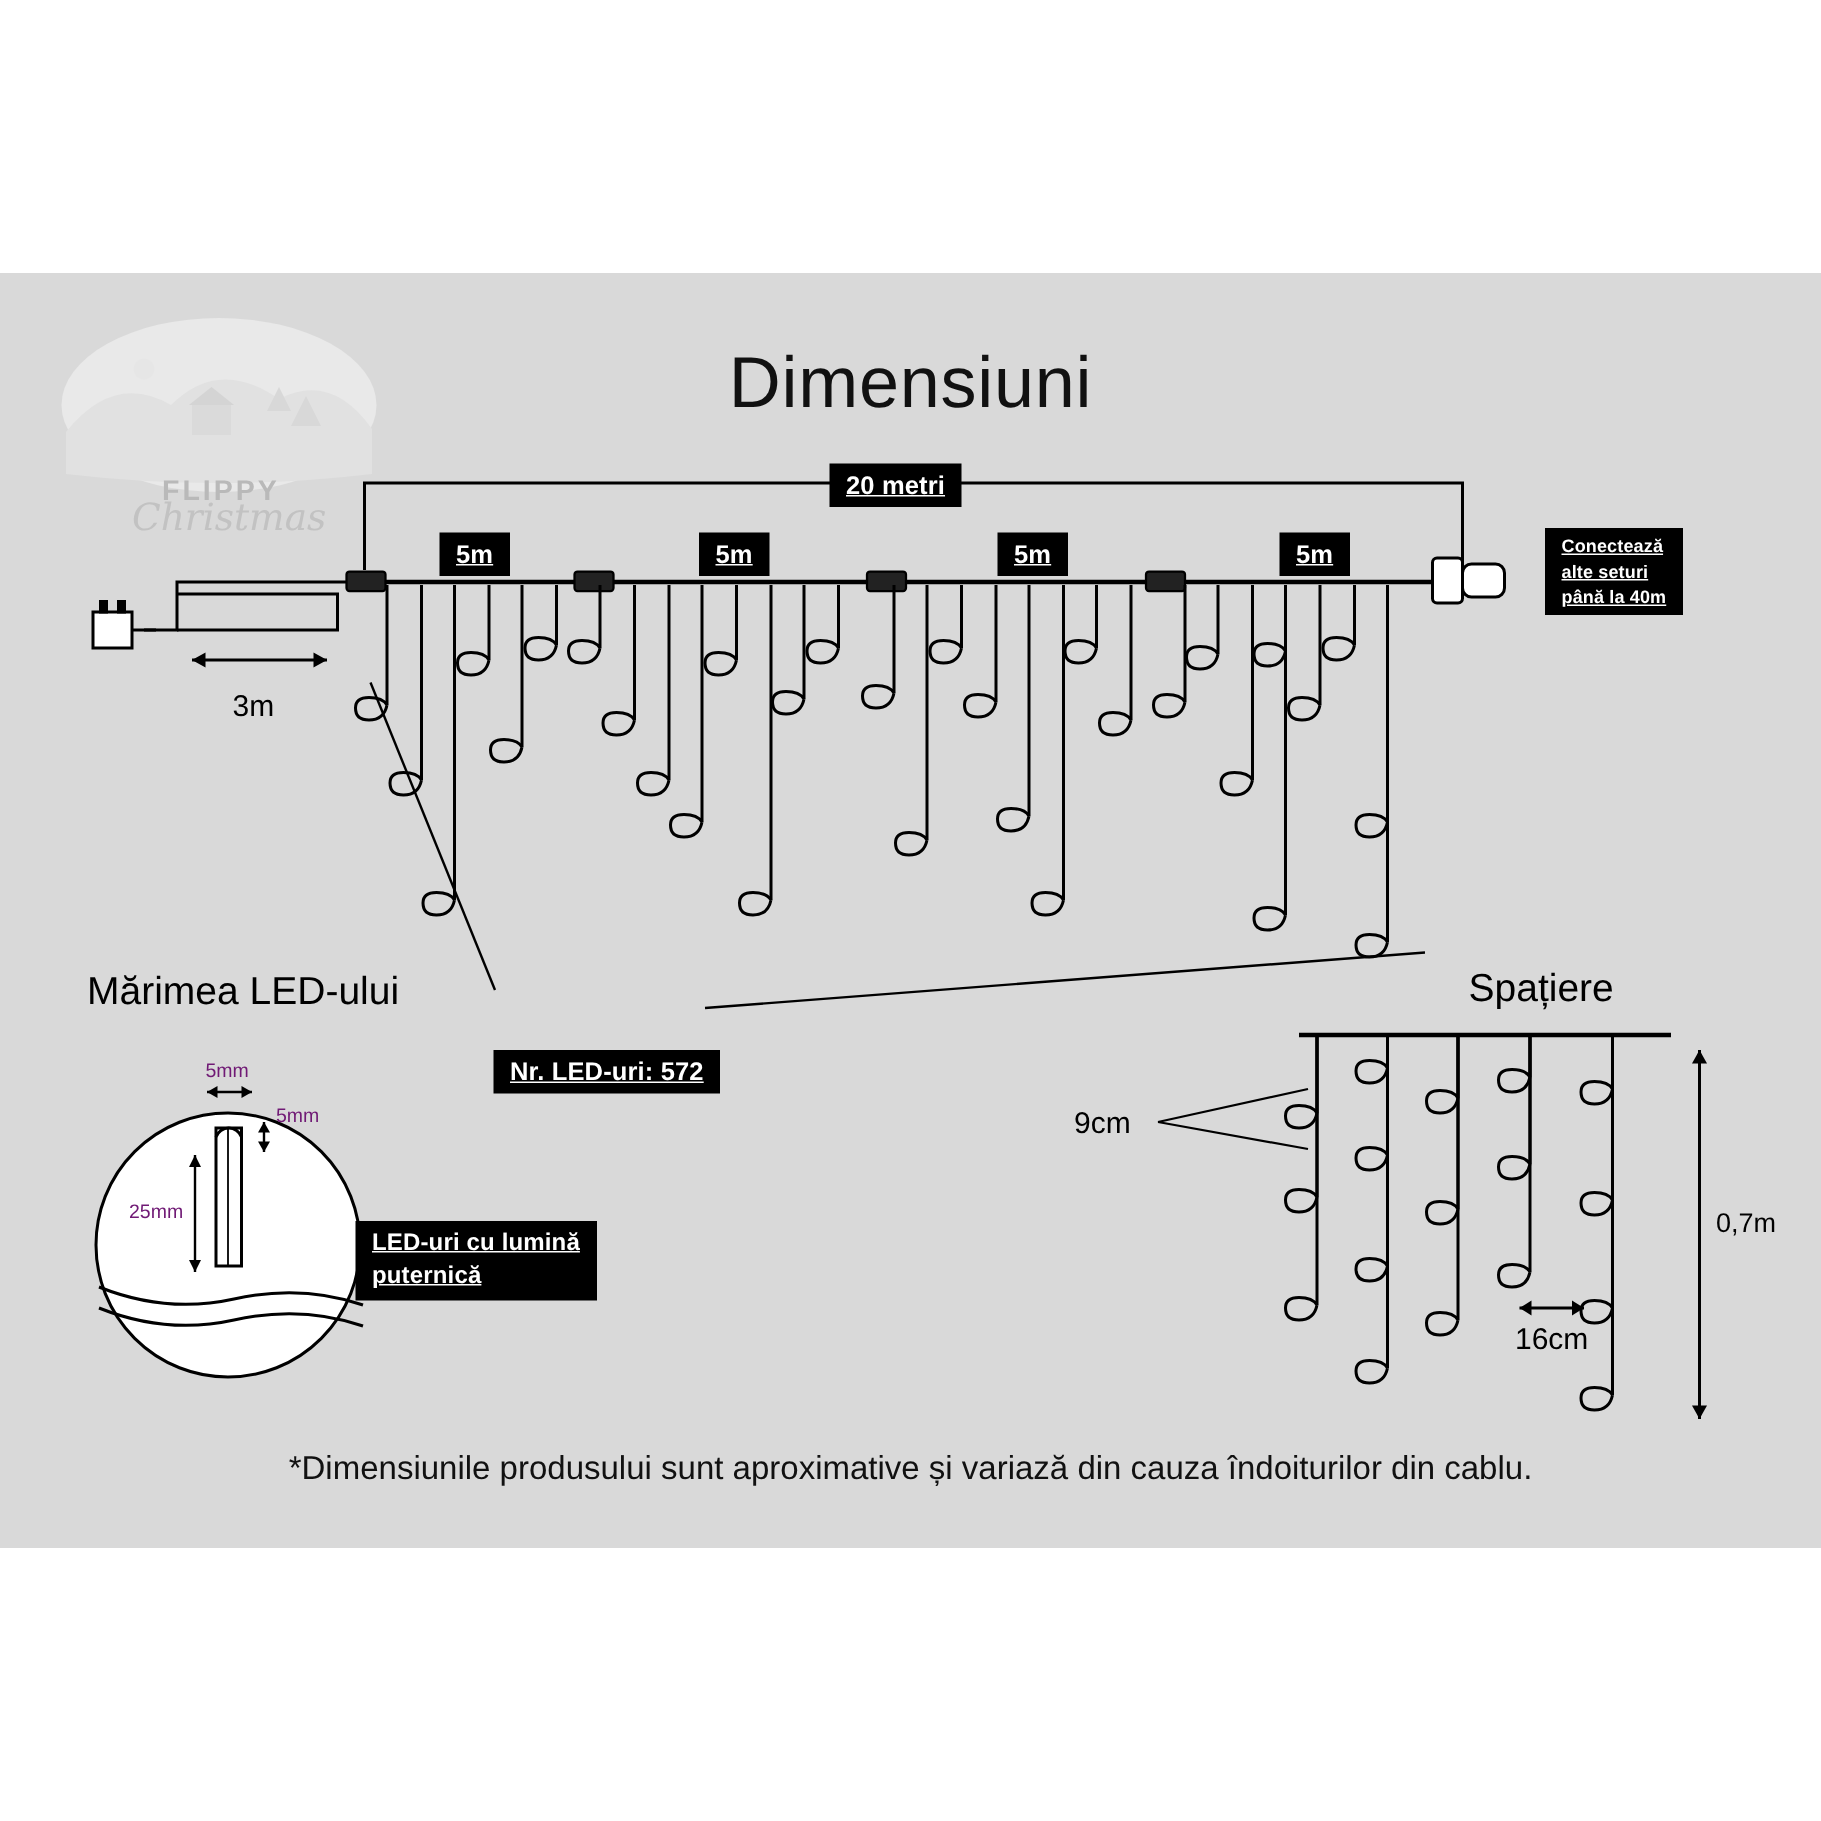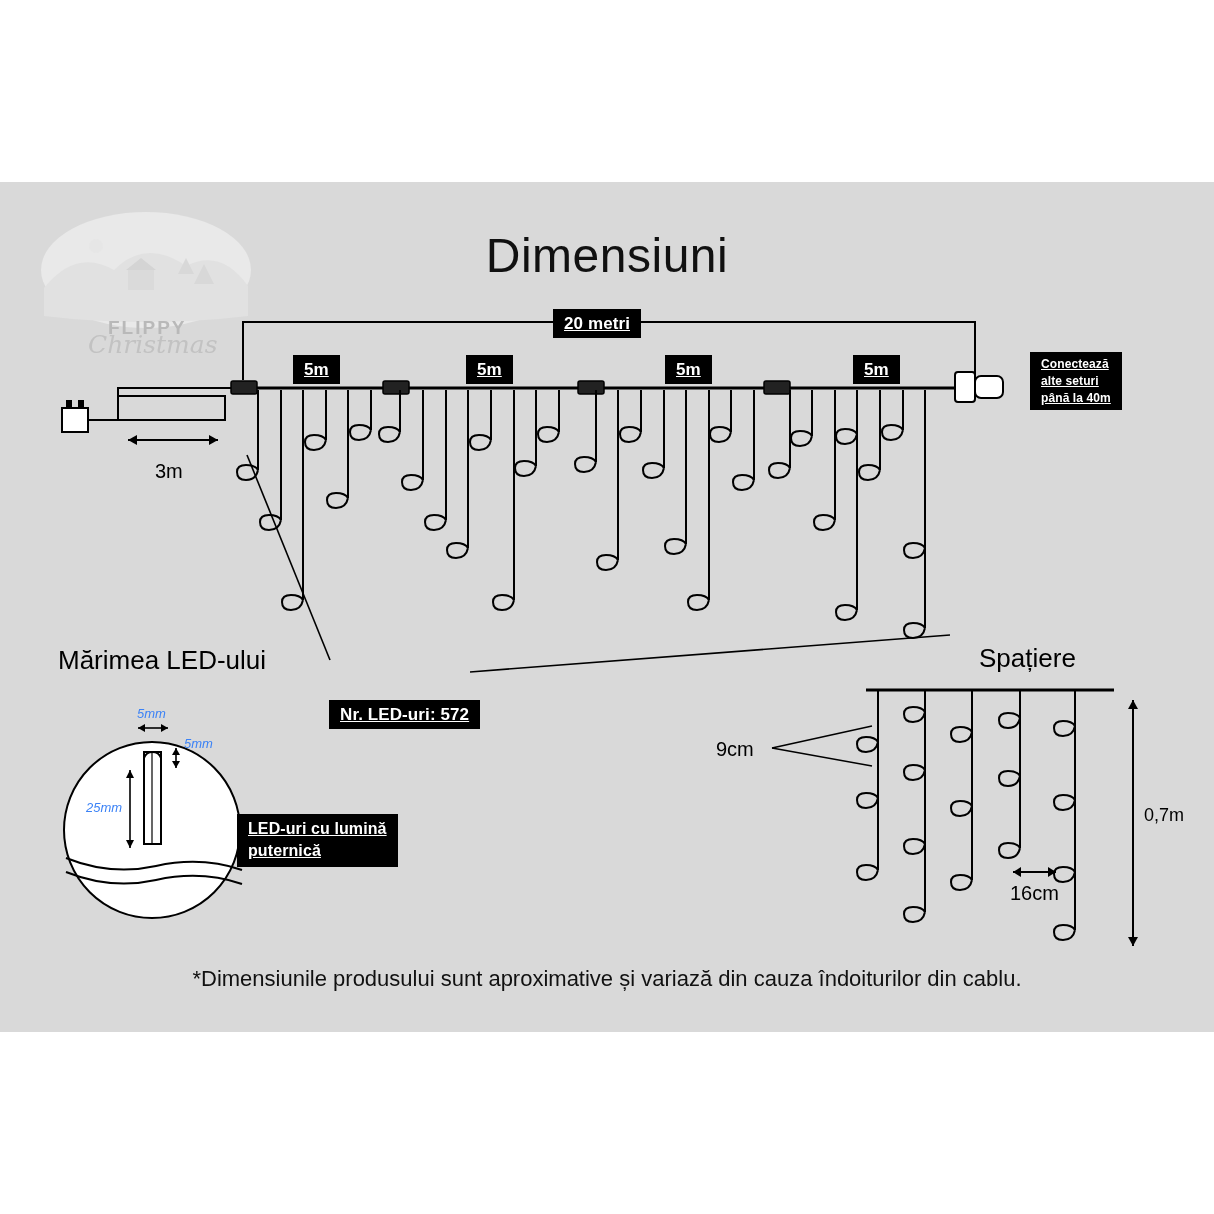--- a/index.html
+++ b/index.html
@@ -79,22 +79,21 @@
     font-size: 26px;
   }
   #spacing-title {
     left: 979px;
     top: 643px;
     font-size: 26px;
   }
   .small-dim {
     font-size: 13px;
     font-weight: normal;
-    color: #3b82f6;
-    font-style: italic;
+    color: #701a75;
   }
   .mid-dim {
     font-size: 20px;
     color: #000;
   }
   .watermark {
     position: absolute;
     left: 36px;
     top: 208px;
     width: 220px;

